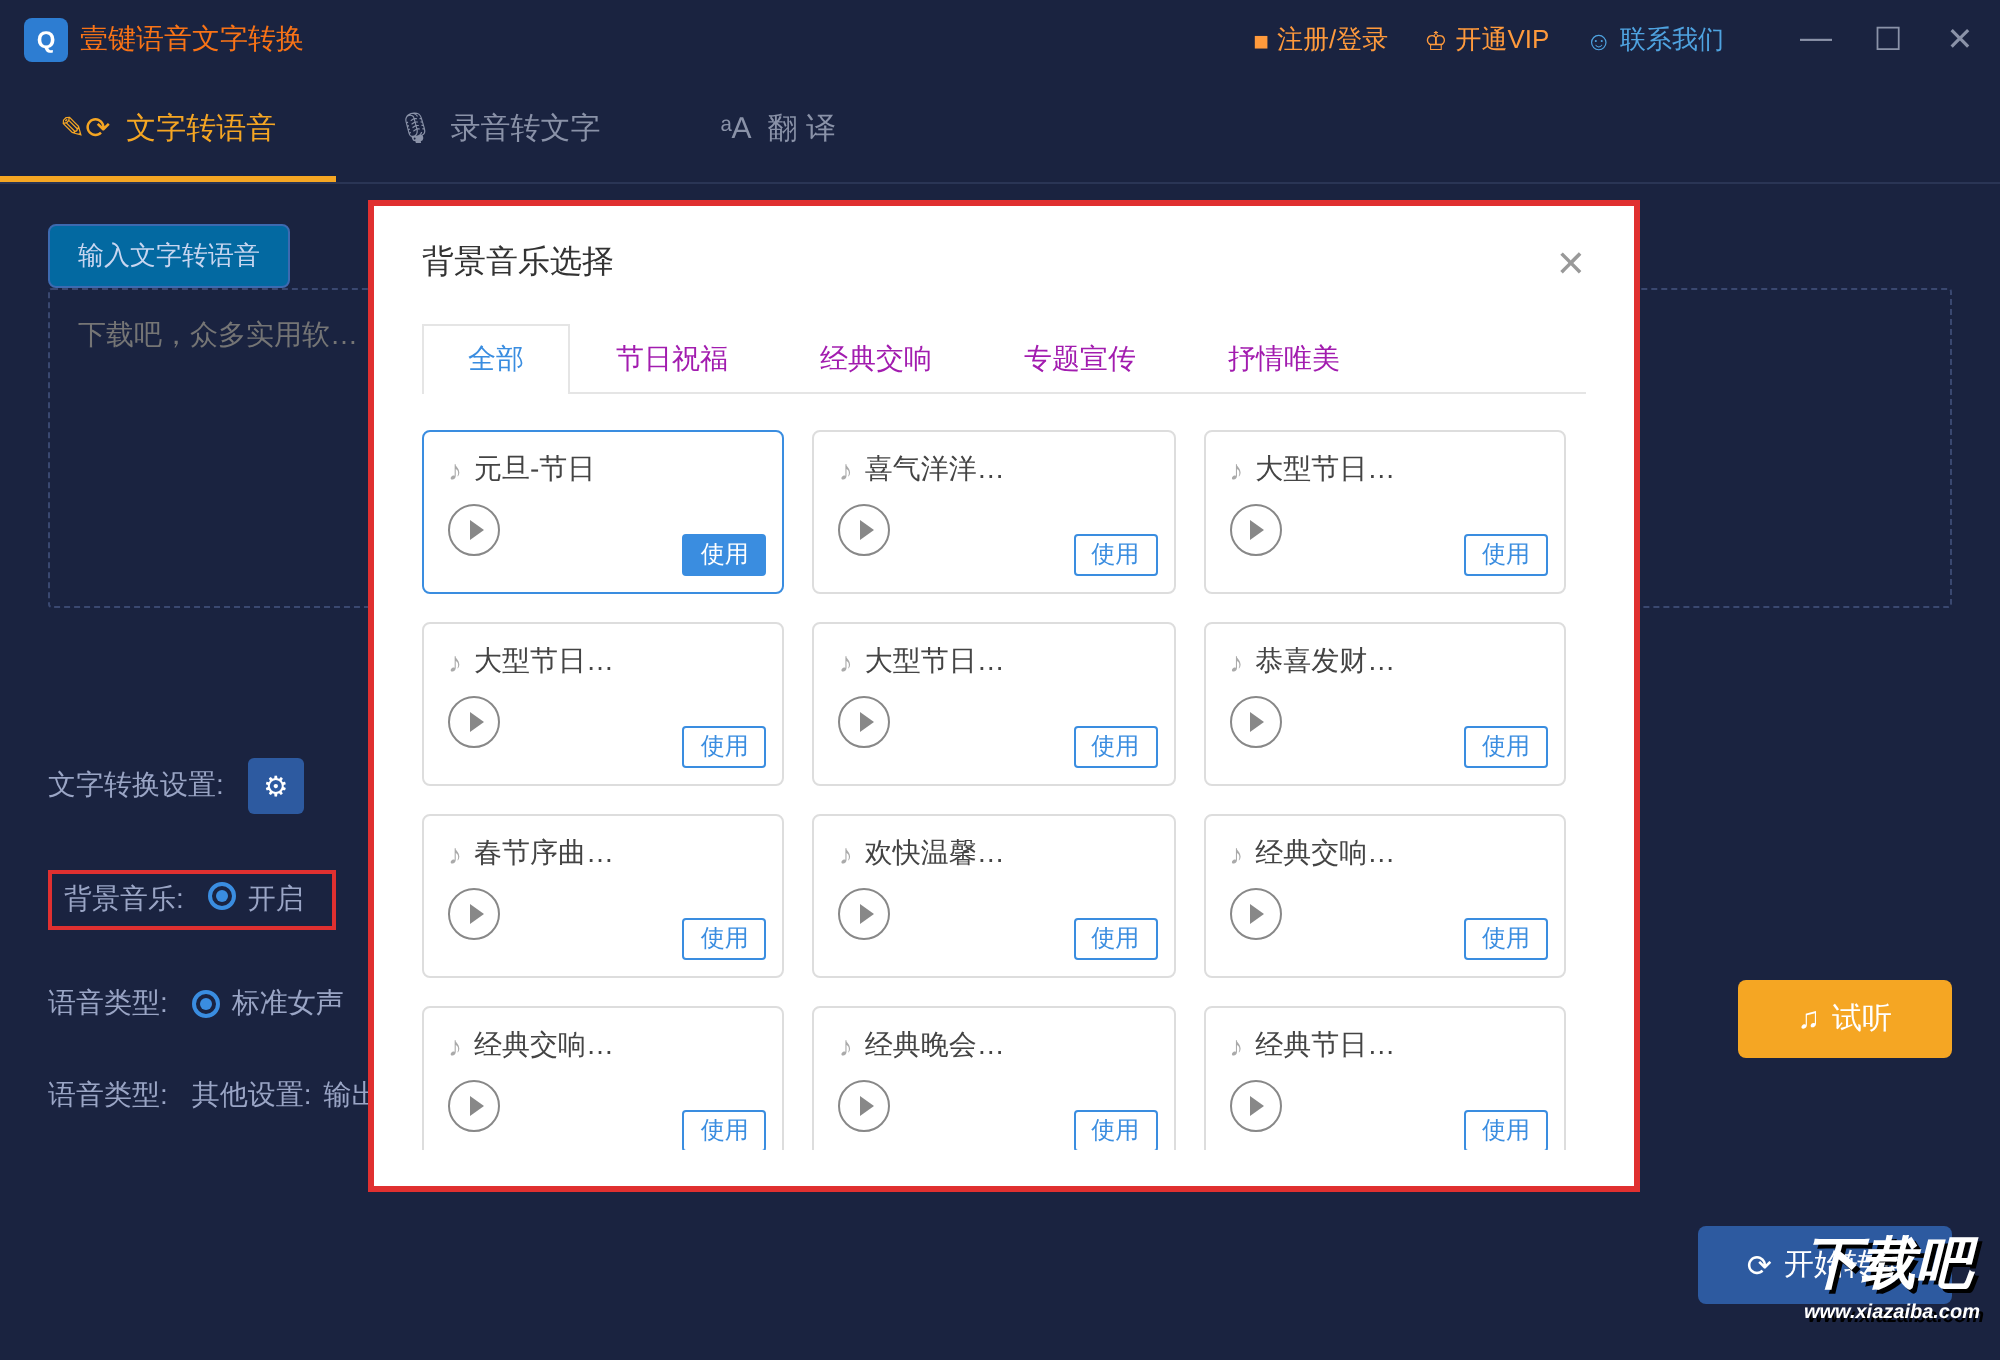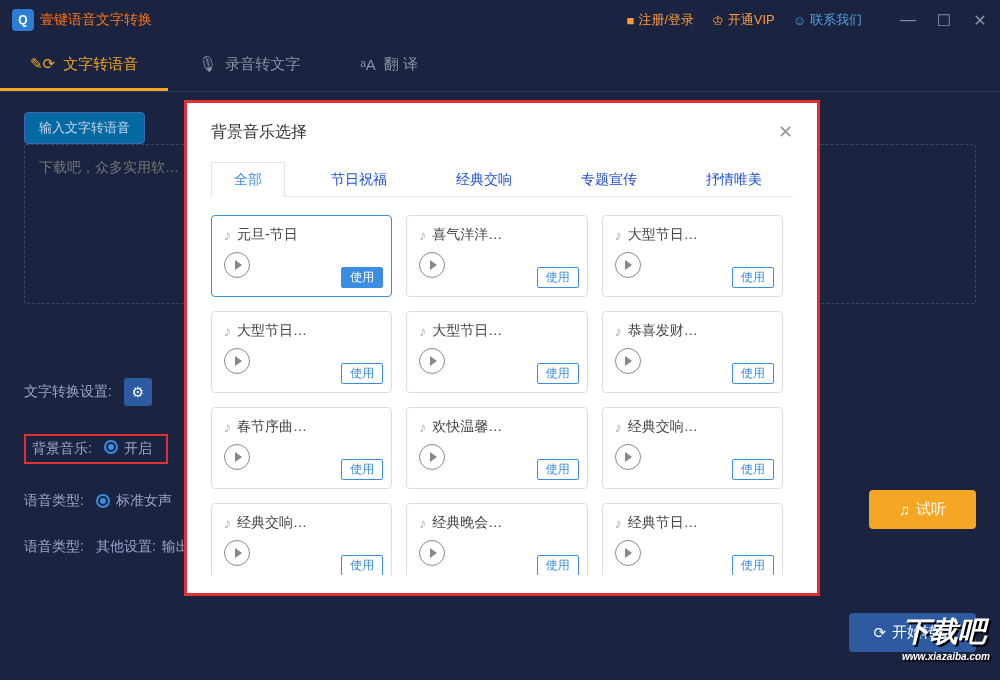--- a/index.html
+++ b/index.html
@@ -36,25 +36,25 @@
 .radio.on::after { content: ''; width: 6px; height: 6px; background: #3a8de0; border-radius: 50%; }
 .gear-btn { width: 28px; height: 28px; background: #2d5aa0; border-radius: 3px; display: flex; align-items: center; justify-content: center; color: #fff; }
 .highlight-box { border: 2px solid #e03030; padding: 4px 14px 4px 0; display: inline-flex; }
 
 .preview-btn { position: absolute; right: 24px; top: 490px; background: #f5a623; color: #fff; padding: 10px 30px; border-radius: 4px; font-size: 15px; display: flex; align-items: center; gap: 6px; }
 .convert-btn { position: absolute; right: 24px; bottom: 28px; background: #2d5aa0; color: #fff; padding: 10px 24px; border-radius: 4px; font-size: 15px; display: flex; align-items: center; gap: 6px; }
 
 
 .modal-wrap { position: absolute; top: 100px; left: 184px; width: 636px; height: 496px; background: #fff; border: 3px solid #e03030; z-index: 100; }
 .modal { width: 100%; height: 100%; padding: 18px 24px; display: flex; flex-direction: column; }
-.modal-head { display: flex; justify-content: space-between; align-items: flex-end; margin-bottom: 18px; }
+.modal-head { display: flex; justify-content: space-between; align-items: flex-start; margin-bottom: 18px; }
 .modal-title { font-size: 16px; color: #333; }
 .modal-close { font-size: 18px; color: #999; cursor: pointer; }
-.modal-tabs { display: flex; border-bottom: 1px solid #e5e5e5; margin-bottom: 18px; gap: 23px; }
-.modal-tab { padding: 8px 22px; font-size: 14px; color: #1d4ed8; cursor: pointer; border: 1px solid transparent; border-bottom: none; position: relative; top: 1px; }
+.modal-tabs { display: flex; border-bottom: 1px solid #e5e5e5; margin-bottom: 18px; }
+.modal-tab { padding: 8px 22px; font-size: 14px; color: #a21caf; cursor: pointer; border: 1px solid transparent; border-bottom: none; position: relative; top: 1px; }
 .modal-tab.active { color: #3a8de0; border-color: #e5e5e5; background: #fff; }
 .music-grid { display: grid; grid-template-columns: repeat(3, 1fr); gap: 14px; overflow-y: auto; flex: 1; padding-right: 10px; }
 .music-grid::-webkit-scrollbar { width: 8px; }
 .music-grid::-webkit-scrollbar-thumb { background: #c8c8c8; border-radius: 4px; }
 .music-card { border: 1px solid #ddd; border-radius: 4px; padding: 10px 12px; height: 82px; position: relative; }
 .music-card.selected { border-color: #3a8de0; }
 .music-name { display: flex; align-items: center; gap: 6px; font-size: 14px; color: #444; margin-bottom: 8px; white-space: nowrap; overflow: hidden; }
 .music-note { color: #aaa; font-size: 14px; }
 .play-circle { width: 26px; height: 26px; border: 1.5px solid #888; border-radius: 50%; display: flex; align-items: center; justify-content: center; }
 .play-tri { width: 0; height: 0; border-left: 7px solid #888; border-top: 5px solid transparent; border-bottom: 5px solid transparent; margin-left: 2px; }

